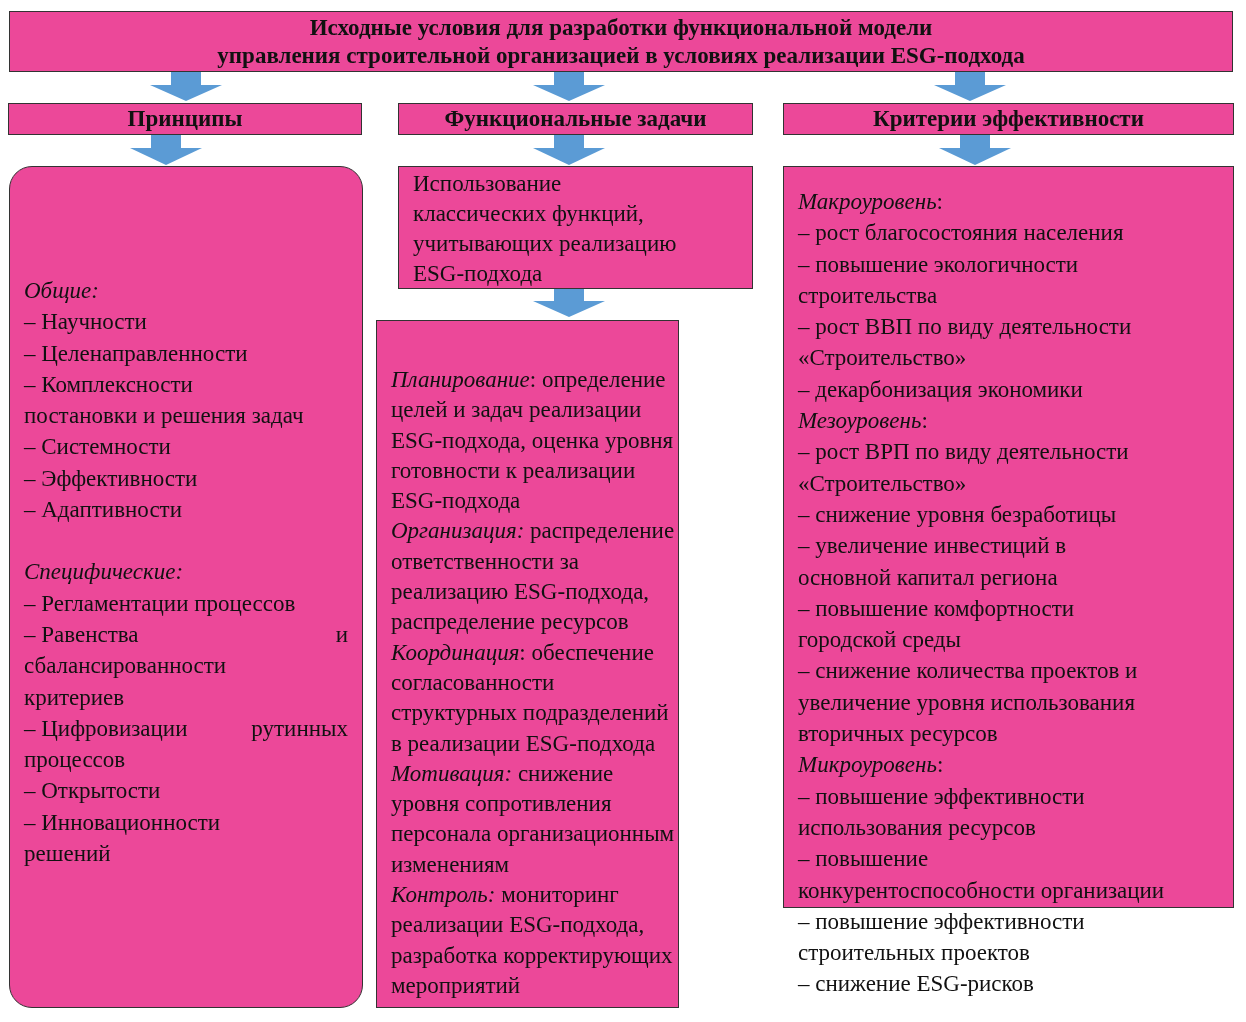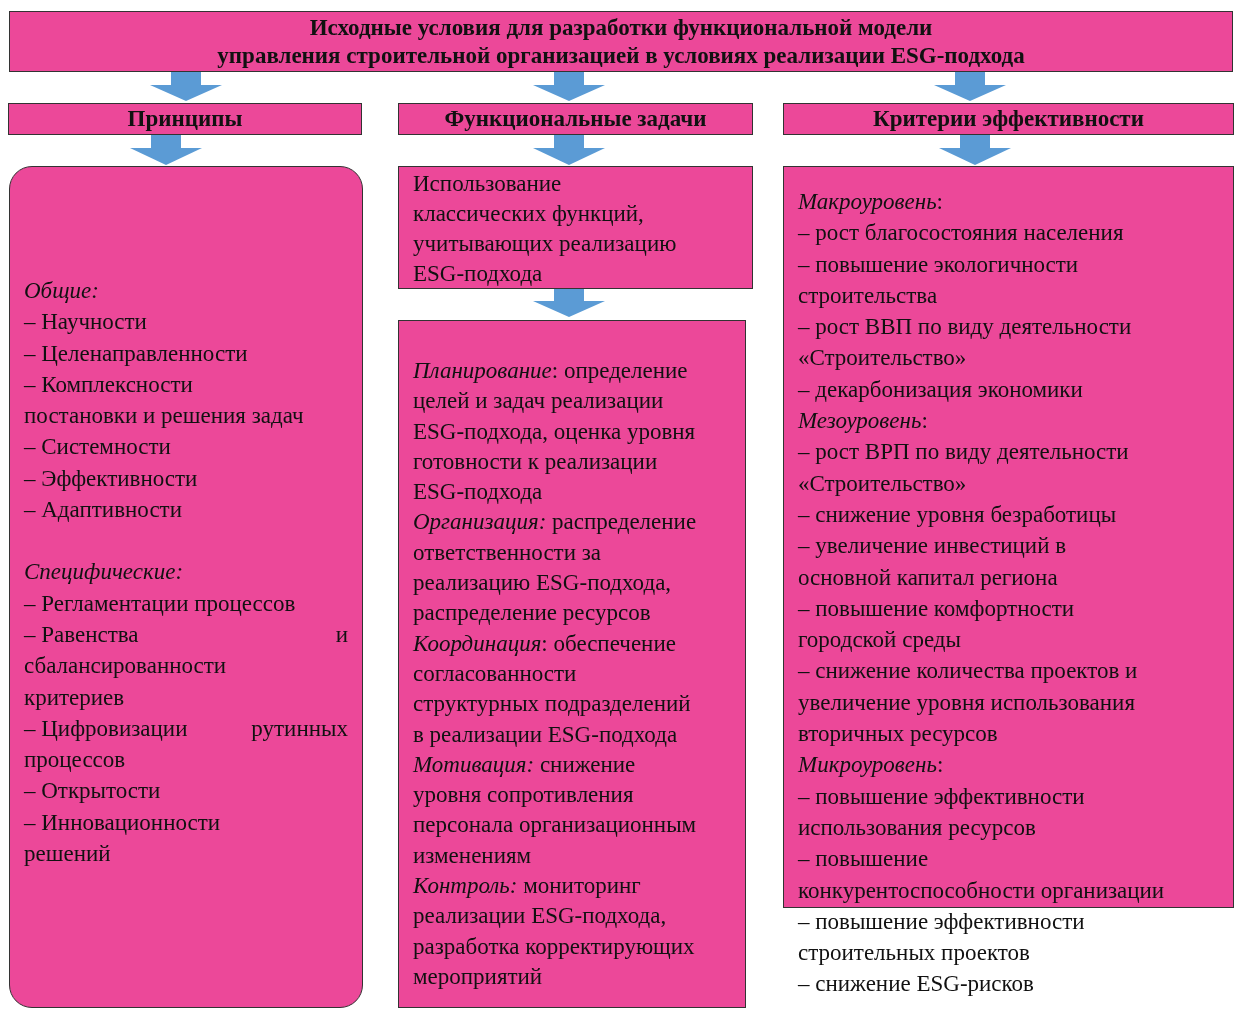--- a/index.html
+++ b/index.html
@@ -8,21 +8,21 @@
   .box { position: absolute; background: #ec4899; border: 1.5px solid #333; box-sizing: border-box; }
   .title { left: 9px; top: 11px; width: 1224px; height: 61px; text-align: center;
            font-weight: bold; font-size: 23px; line-height: 28px; padding-top: 2px; }
   .head { top: 103px; height: 32px; text-align: center; font-weight: bold; font-size: 23px; line-height: 30px; }
   .h1 { left: 8px; width: 354px; }
   .h2 { left: 398px; width: 355px; }
   .h3 { left: 783px; width: 451px; }
   .content { font-size: 23px; line-height: 31.3px; padding: 0 14px; }
   .c1 { left: 9px; top: 166px; width: 354px; height: 842px; padding-top: 108px; border-radius: 23px; }
   .c2a { left: 398px; top: 166px; width: 355px; height: 123px; padding-top: 2px; line-height: 30px; }
-  .c2b { left: 398px; top: 320px; width: 348px; height: 688px; padding-top: 35px; line-height: 30.3px; }
+  .c2b { left: 376px; top: 320px; width: 303px; height: 688px; padding-top: 44px; line-height: 30.3px; }
   .c3 { left: 783px; top: 166px; width: 451px; height: 742px; padding-top: 19px; line-height: 31.3px; }
   .line { white-space: nowrap; }
   .line.justify { display: flex; justify-content: space-between; }
   .it { font-style: italic; }
   .gap { height: 31px; }
   .arrow { position: absolute; width: 0; height: 0; }
   .arrow .stem { position: absolute; background: #5b9bd5; }
   .arrow .tip { position: absolute; width: 0; height: 0; border-style: solid;
                 border-color: #5b9bd5 transparent transparent transparent; }
 </style>

